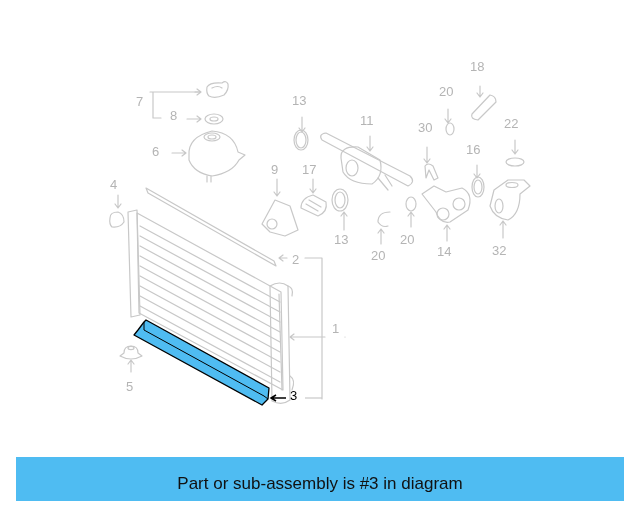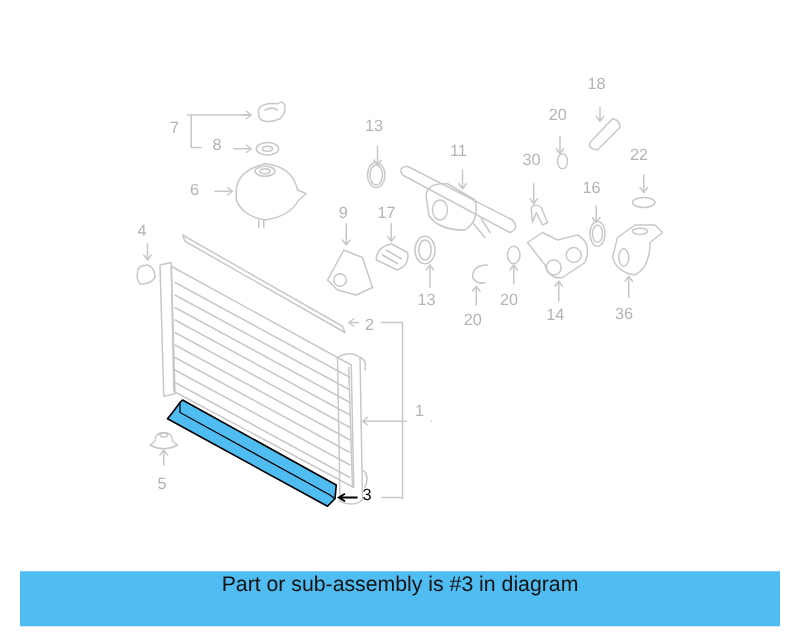--- a/index.html
+++ b/index.html
@@ -2,21 +2,21 @@
 <html><head>
 <meta charset="utf-8">
 <style>
   html, body { margin: 0; padding: 0; background: #ffffff; }
   body { width: 640px; height: 512px; position: relative; overflow: hidden; font-family: "Liberation Sans", sans-serif; }
   #diagram { position: absolute; left: 0; top: 0; width: 640px; height: 440px; }
   .lbl { position: absolute; font-family: Liberation Sans, sans-serif; font-size: 13px; color: #b4b4b4; line-height: 1; white-space: nowrap; }
   .lbl.active { color: #000000; }
   #banner { position: absolute; left: 16px; top: 457px; width: 608px; height: 44px; background: #4fbcf2; text-align: center; }
   #banner .line { display: block; font-size: 17px; color: #111111; line-height: 21px; }
-  #banner .line:first-child { margin-top: 0; text-align: center; }
+  #banner .line:first-child { margin-top: 16px; text-align: center; }
 </style>
 </head>
 <body>
 
 <div id="diagram">
   <svg width="640" height="440" viewBox="0 0 640 440">
     <g fill="none" stroke="#c8c8c8" stroke-width="1.2" stroke-linejoin="round" stroke-linecap="round">
 
       <path d="M150,92 H153 M153,92 V118 M153,92 H200 M153,118 H161"></path>
       <path d="M195,92 L201,92 M197,89 L201,92 L197,95"></path>
@@ -132,19 +132,19 @@
   <span class="lbl" style="left:334px;top:233px">13</span>
   <span class="lbl" style="left:360px;top:114px">11</span>
   <span class="lbl" style="left:292px;top:94px">13</span>
   <span class="lbl" style="left:437px;top:245px">14</span>
   <span class="lbl" style="left:400px;top:233px">20</span>
   <span class="lbl" style="left:466px;top:143px">16</span>
   <span class="lbl" style="left:371px;top:249px">20</span>
   <span class="lbl" style="left:470px;top:60px">18</span>
   <span class="lbl" style="left:439px;top:85px">20</span>
   <span class="lbl" style="left:418px;top:121px">30</span>
-  <span class="lbl" style="left:492px;top:244px">36</span>
+  <span class="lbl" style="left:492px;top:244px">32</span>
   <span class="lbl" style="left:504px;top:117px">22</span>
 </div>
 
 <div id="banner">
   <span class="line">Part or sub-assembly is #3 in diagram</span>
 </div>
 
 </body></html>

